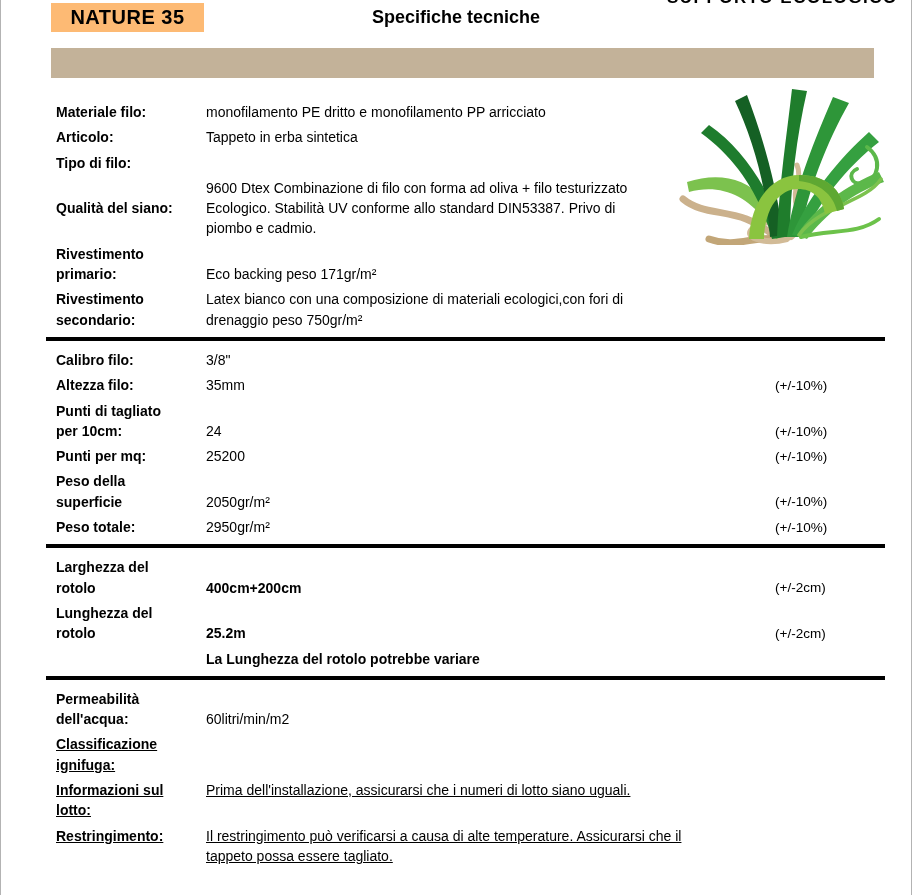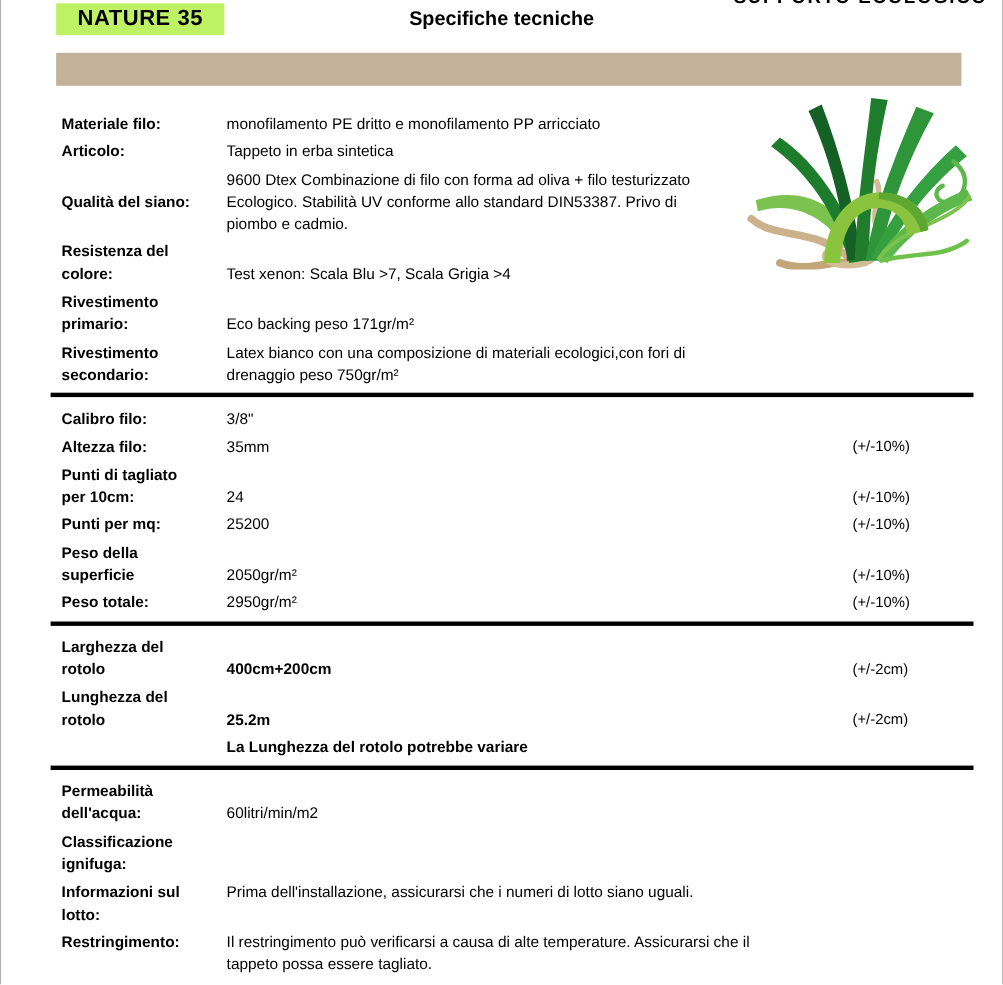--- a/index.html
+++ b/index.html
@@ -11,21 +11,21 @@
     border-left:1px solid #b3b3b3;
     border-right:1px solid #b3b3b3;
     overflow:hidden;
     font-family:"Liberation Sans", sans-serif;
     color:#000;
   }
   
   .badge{
     position:absolute;left:50px;top:3px;
     width:153px;height:29px;
-    background:#bef264;
+    background:#fdba74;
     display:flex;align-items:center;justify-content:center;
     font-size:20px;font-weight:bold;letter-spacing:.5px;
   }
   .page-title{
     position:absolute;left:0;right:0;top:7px;
     margin:0;text-align:center;
     font-size:18px;font-weight:bold;
   }
   .support-clip{
     position:absolute;top:0;right:4px;
@@ -45,21 +45,21 @@
   .grass{position:absolute;left:678px;top:87px;width:205px;height:158px;}
   
   .spec{
     position:absolute;left:0;top:102px;width:100%;
     box-sizing:border-box;
     padding:0 56px 0 55px;
     font-size:14px;line-height:1.45;
   }
   .row{display:flex;align-items:flex-end;margin-bottom:5px;}
   .row.align-center{align-items:center;}
-  .row.align-start{align-items:flex-start;}
+  .row.align-start{align-items:flex-start;text-decoration:underline;}
   .row.value-offset .value{margin-top:20px;}
   .label{
     flex:none;width:150px;
     font-weight:bold;white-space:pre-line;
   }
   .value{flex:1;white-space:pre-line;padding-right:4px;}
   .value.bold{font-weight:bold;}
   .tol{flex:none;width:80px;font-size:13.5px;}
   .rule{
     border:none;border-top:4px solid #000;
@@ -111,34 +111,33 @@
     <div class="row">
       <div class="label">Materiale filo:</div>
       <div class="value">monofilamento PE dritto e monofilamento PP arricciato</div>
       <div class="tol"></div>
     </div>
     <div class="row">
       <div class="label">Articolo:</div>
       <div class="value">Tappeto in erba sintetica</div>
       <div class="tol"></div>
     </div>
+    <div class="row">
+      <div class="label">Tipo di filo:</div>
+      <div class="value"></div>
+      <div class="tol"></div>
+    </div>
     <div class="row align-center">
       <div class="label">Qualità del siano:</div>
       <div class="value">9600 Dtex Combinazione di filo con forma ad oliva + filo testurizzato
 Ecologico. Stabilità UV conforme allo standard DIN53387. Privo di
 piombo e cadmio.</div>
       <div class="tol"></div>
     </div>
     <div class="row">
-      <div class="label">Resistenza del
-colore:</div>
-      <div class="value">Test xenon: Scala Blu &gt;7, Scala Grigia &gt;4</div>
-      <div class="tol"></div>
-    </div>
-    <div class="row">
       <div class="label">Rivestimento
 primario:</div>
       <div class="value">Eco backing peso 171gr/m²</div>
       <div class="tol"></div>
     </div>
     <div class="row">
       <div class="label">Rivestimento
 secondario:</div>
       <div class="value">Latex bianco con una composizione di materiali ecologici,con fori di
 drenaggio peso 750gr/m²</div>

